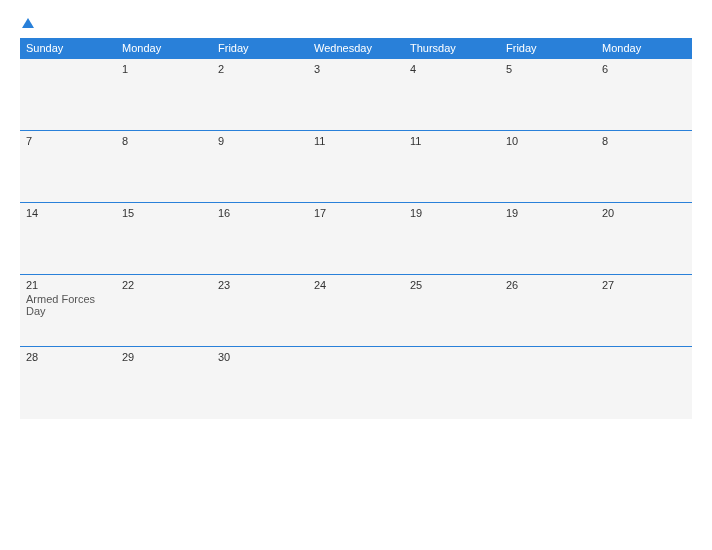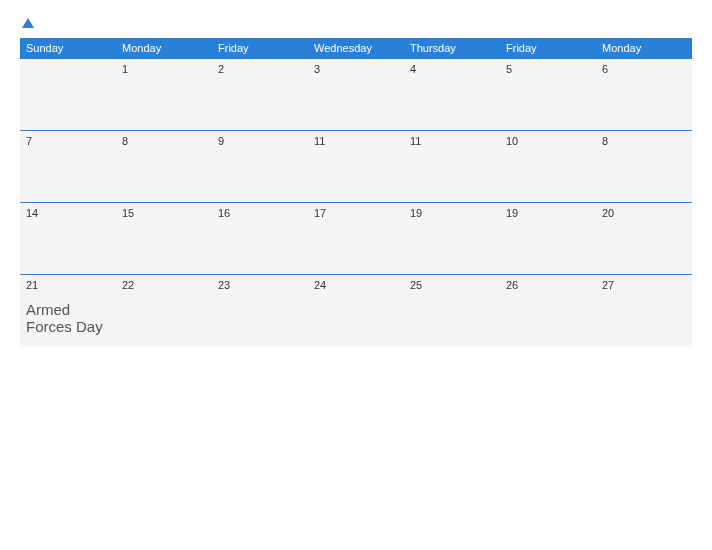--- a/index.html
+++ b/index.html
@@ -97,24 +97,24 @@
     }
     .calendar-table tbody tr:nth-child(even) td {
       background: #f5f5f5;
     }
     .day-number {
       font-size: 11px;
       color: #333;
       display: block;
     }
     .holiday-label {
-      font-size: 15px;
+      font-size: 11px;
       color: #555;
       display: block;
-      margin-top: 10px;
+      margin-top: 2px;
     }
   </style>
 </head>
 <body>
 
 <div class="page">
   <div class="header">
     <div class="logo">
       <div class="logo-row">
         <span class="logo-general"></span>
@@ -223,15 +223,30 @@
           <td>
             <span class="day-number">25</span>
           </td>
           <td>
             <span class="day-number">26</span>
           </td>
           <td>
             <span class="day-number">27</span>
           </td>
         </tr>
+        <tr>
+          <td>
+            <span class="day-number">28</span>
+          </td>
+          <td>
+            <span class="day-number">29</span>
+          </td>
+          <td>
+            <span class="day-number">30</span>
+          </td>
+          <td></td>
+          <td></td>
+          <td></td>
+          <td></td>
+        </tr>
       </tbody>
   </table>
 </div>
 
 </body></html>

